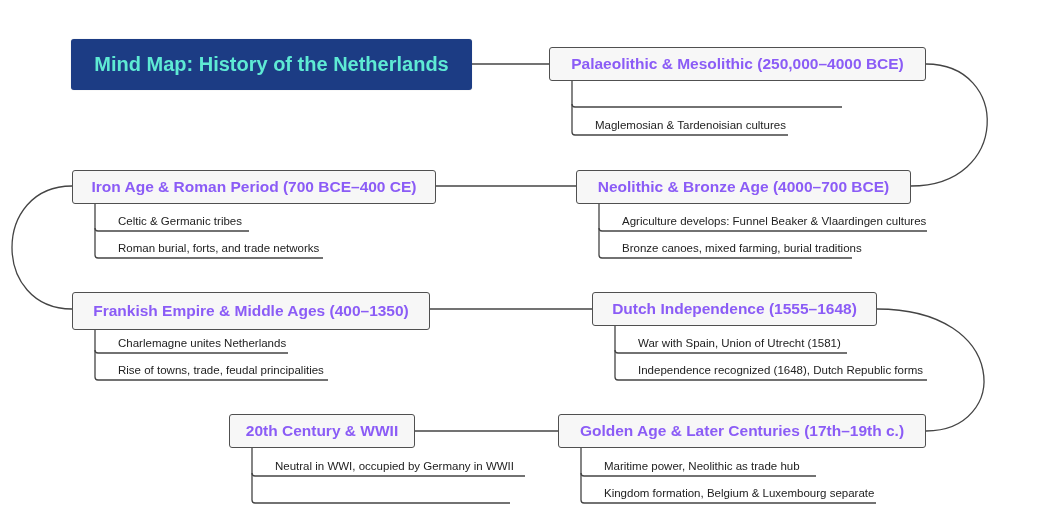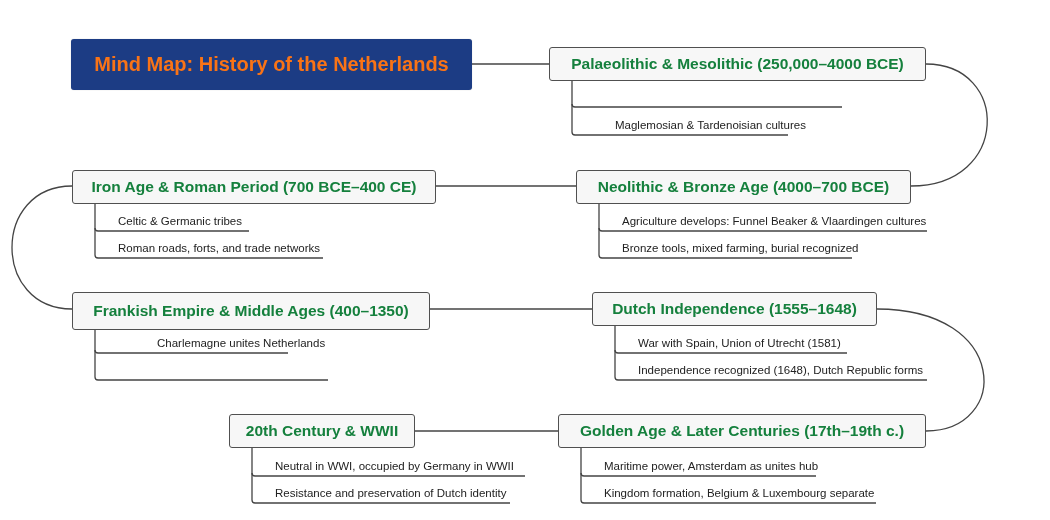--- a/index.html
+++ b/index.html
@@ -1,27 +1,27 @@
 <!DOCTYPE html>
 <html><head>
 <meta charset="utf-8">
 <style>
   html, body { margin: 0; padding: 0; background: #ffffff; }
   body { width: 1050px; height: 520px; position: relative; overflow: hidden; font-family: "Liberation Sans", sans-serif; }
   #canvas { position: absolute; left: 0; top: 0; width: 1050px; height: 520px; }
   svg.connectors { position: absolute; left: 0; top: 0; }
   .title-box {
     position: absolute; background: #1c3c84; border-radius: 3px;
-    color: #f97316; font-weight: bold; font-size: 20px;
+    color: #5eead4; font-weight: bold; font-size: 20px;
     display: flex; align-items: center; justify-content: center;
     box-shadow: 0 0 1px rgba(0,0,0,0.3);
   }
   .node {
     position: absolute; background: #f7f7f7; border: 1.5px solid #505050; border-radius: 3px;
-    color: #15803d; font-weight: bold; font-size: 15.5px;
+    color: #8b5cf6; font-weight: bold; font-size: 15.5px;
     display: flex; align-items: center; justify-content: center; box-sizing: border-box;
     white-space: nowrap;
   }
   .leaf {
     position: absolute; font-size: 11.5px; color: #222; white-space: nowrap;
   }
 </style>
 </head>
 <body>
 
@@ -63,38 +63,38 @@
       <path d="M581 473 L581 500 Q581 503 584 503 L876 503"></path>
 
       <path d="M252 448 L252 473 Q252 476 255 476 L525 476"></path>
       <path d="M252 473 L252 500 Q252 503 255 503 L510 503"></path>
     </g>
   </svg>
 
   <div class="title-box" style="left:71px; top:39px; width:401px; height:51px;">Mind Map: History of the Netherlands</div>
 
   <div class="node" style="left:549px; top:47px; width:377px; height:34px;">Palaeolithic &amp; Mesolithic (250,000–4000 BCE)</div>
-  <div class="leaf" style="left:595px; top:119px;margin-left:20px;">Maglemosian &amp; Tardenoisian cultures</div>
+  <div class="leaf" style="left:595px; top:119px;">Maglemosian &amp; Tardenoisian cultures</div>
 
   <div class="node" style="left:576px; top:170px; width:335px; height:34px;">Neolithic &amp; Bronze Age (4000–700 BCE)</div>
   <div class="leaf" style="left:622px; top:215px;">Agriculture develops: Funnel Beaker &amp; Vlaardingen cultures</div>
-  <div class="leaf" style="left:622px; top:242px;">Bronze tools, mixed farming, burial recognized</div>
+  <div class="leaf" style="left:622px; top:242px;">Bronze canoes, mixed farming, burial traditions</div>
 
   <div class="node" style="left:72px; top:170px; width:364px; height:34px;">Iron Age &amp; Roman Period (700 BCE–400 CE)</div>
   <div class="leaf" style="left:118px; top:215px;">Celtic &amp; Germanic tribes</div>
-  <div class="leaf" style="left:118px; top:242px;">Roman roads, forts, and trade networks</div>
+  <div class="leaf" style="left:118px; top:242px;">Roman burial, forts, and trade networks</div>
 
   <div class="node" style="left:72px; top:292px; width:358px; height:38px;">Frankish Empire &amp; Middle Ages (400–1350)</div>
-  <div class="leaf" style="left:118px; top:337px;margin-left:39px;">Charlemagne unites Netherlands</div>
+  <div class="leaf" style="left:118px; top:337px;">Charlemagne unites Netherlands</div>
+  <div class="leaf" style="left:118px; top:364px;">Rise of towns, trade, feudal principalities</div>
 
   <div class="node" style="left:592px; top:292px; width:285px; height:34px;">Dutch Independence (1555–1648)</div>
   <div class="leaf" style="left:638px; top:337px;">War with Spain, Union of Utrecht (1581)</div>
   <div class="leaf" style="left:638px; top:364px;">Independence recognized (1648), Dutch Republic forms</div>
 
   <div class="node" style="left:558px; top:414px; width:368px; height:34px;">Golden Age &amp; Later Centuries (17th–19th c.)</div>
-  <div class="leaf" style="left:604px; top:460px;">Maritime power, Amsterdam as unites hub</div>
+  <div class="leaf" style="left:604px; top:460px;">Maritime power, Neolithic as trade hub</div>
   <div class="leaf" style="left:604px; top:487px;">Kingdom formation, Belgium &amp; Luxembourg separate</div>
 
   <div class="node" style="left:229px; top:414px; width:186px; height:34px;">20th Century &amp; WWII</div>
   <div class="leaf" style="left:275px; top:460px;">Neutral in WWI, occupied by Germany in WWII</div>
-  <div class="leaf" style="left:275px; top:487px;">Resistance and preservation of Dutch identity</div>
 
 </div>
 
 </body></html>

